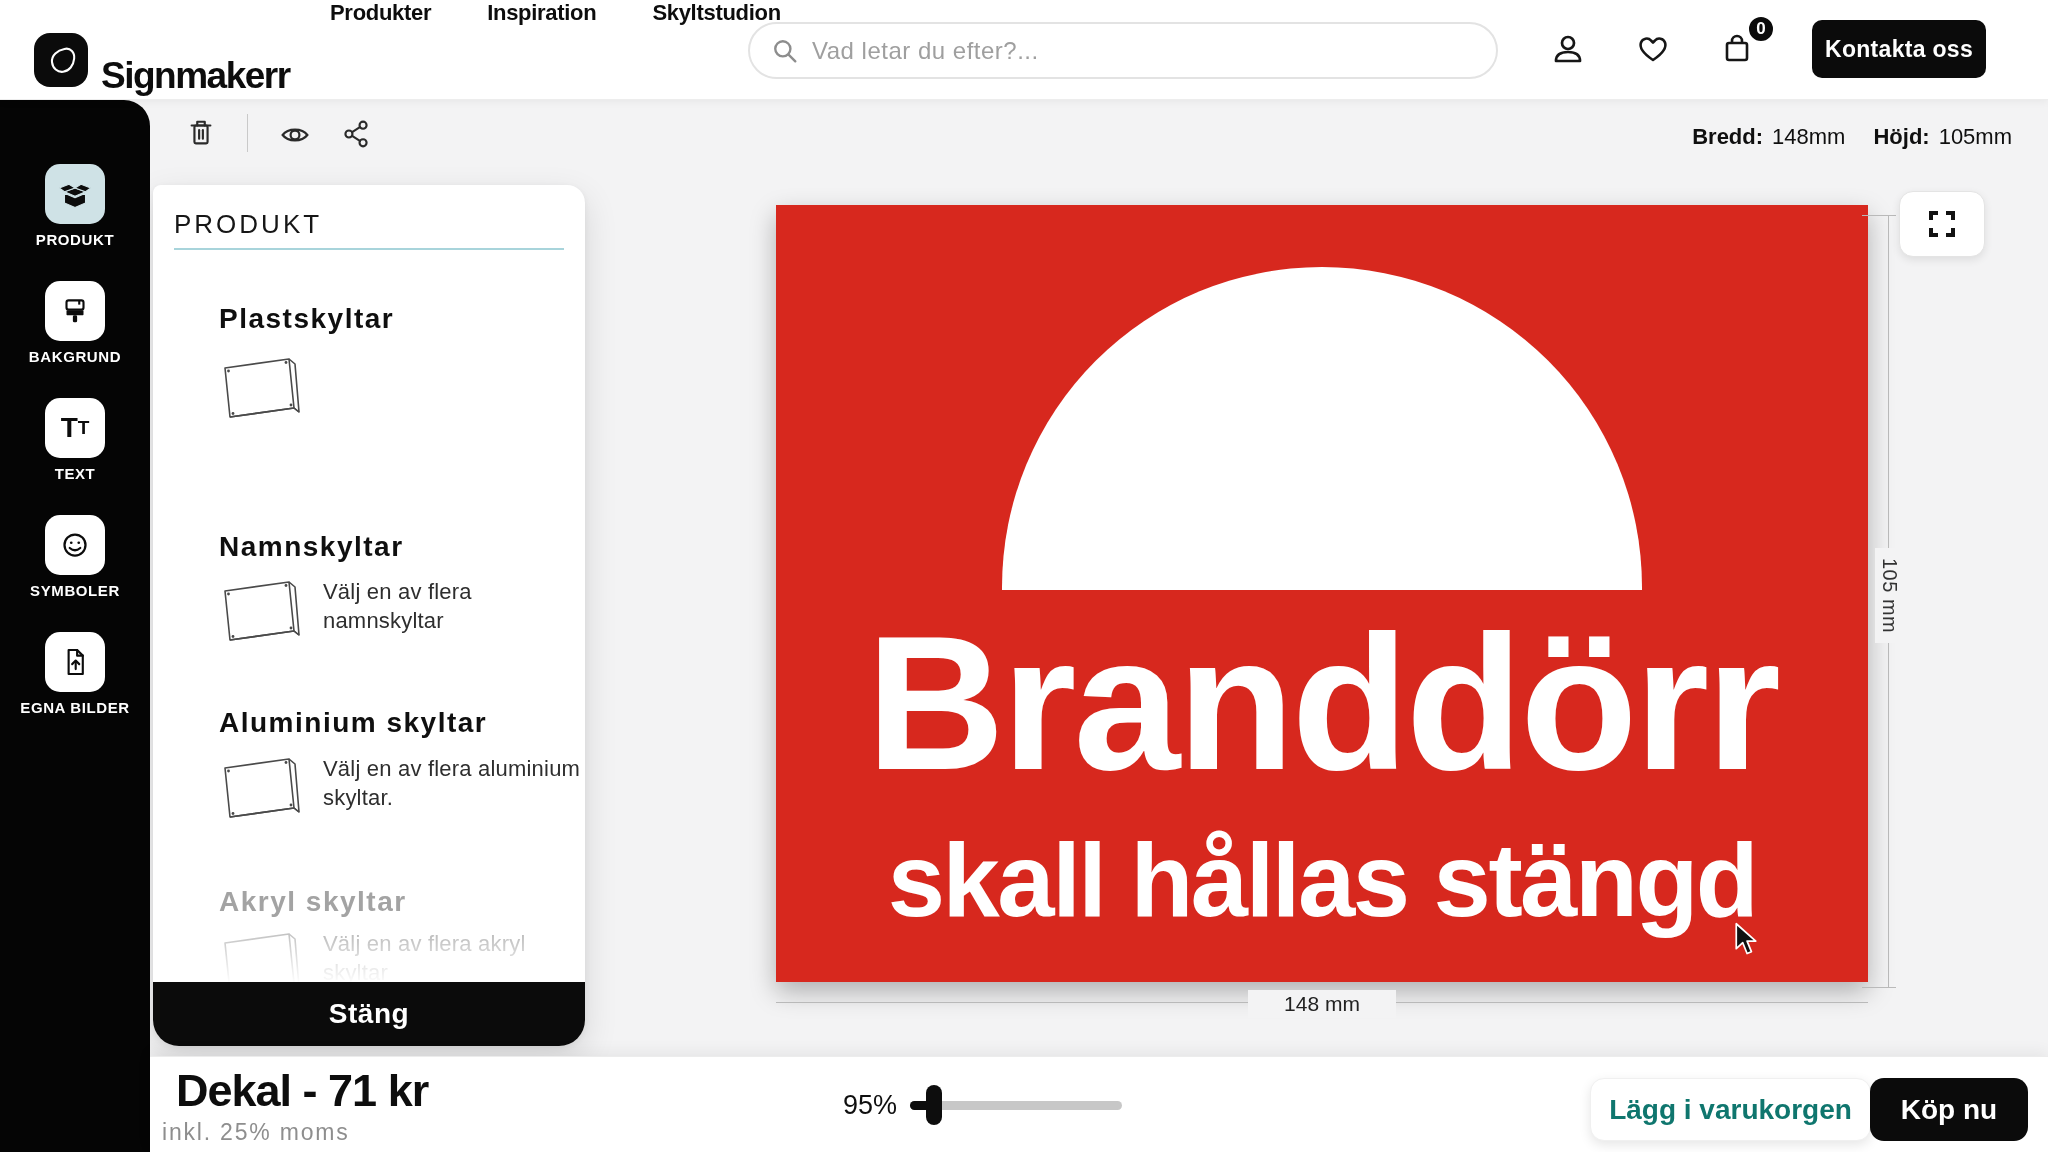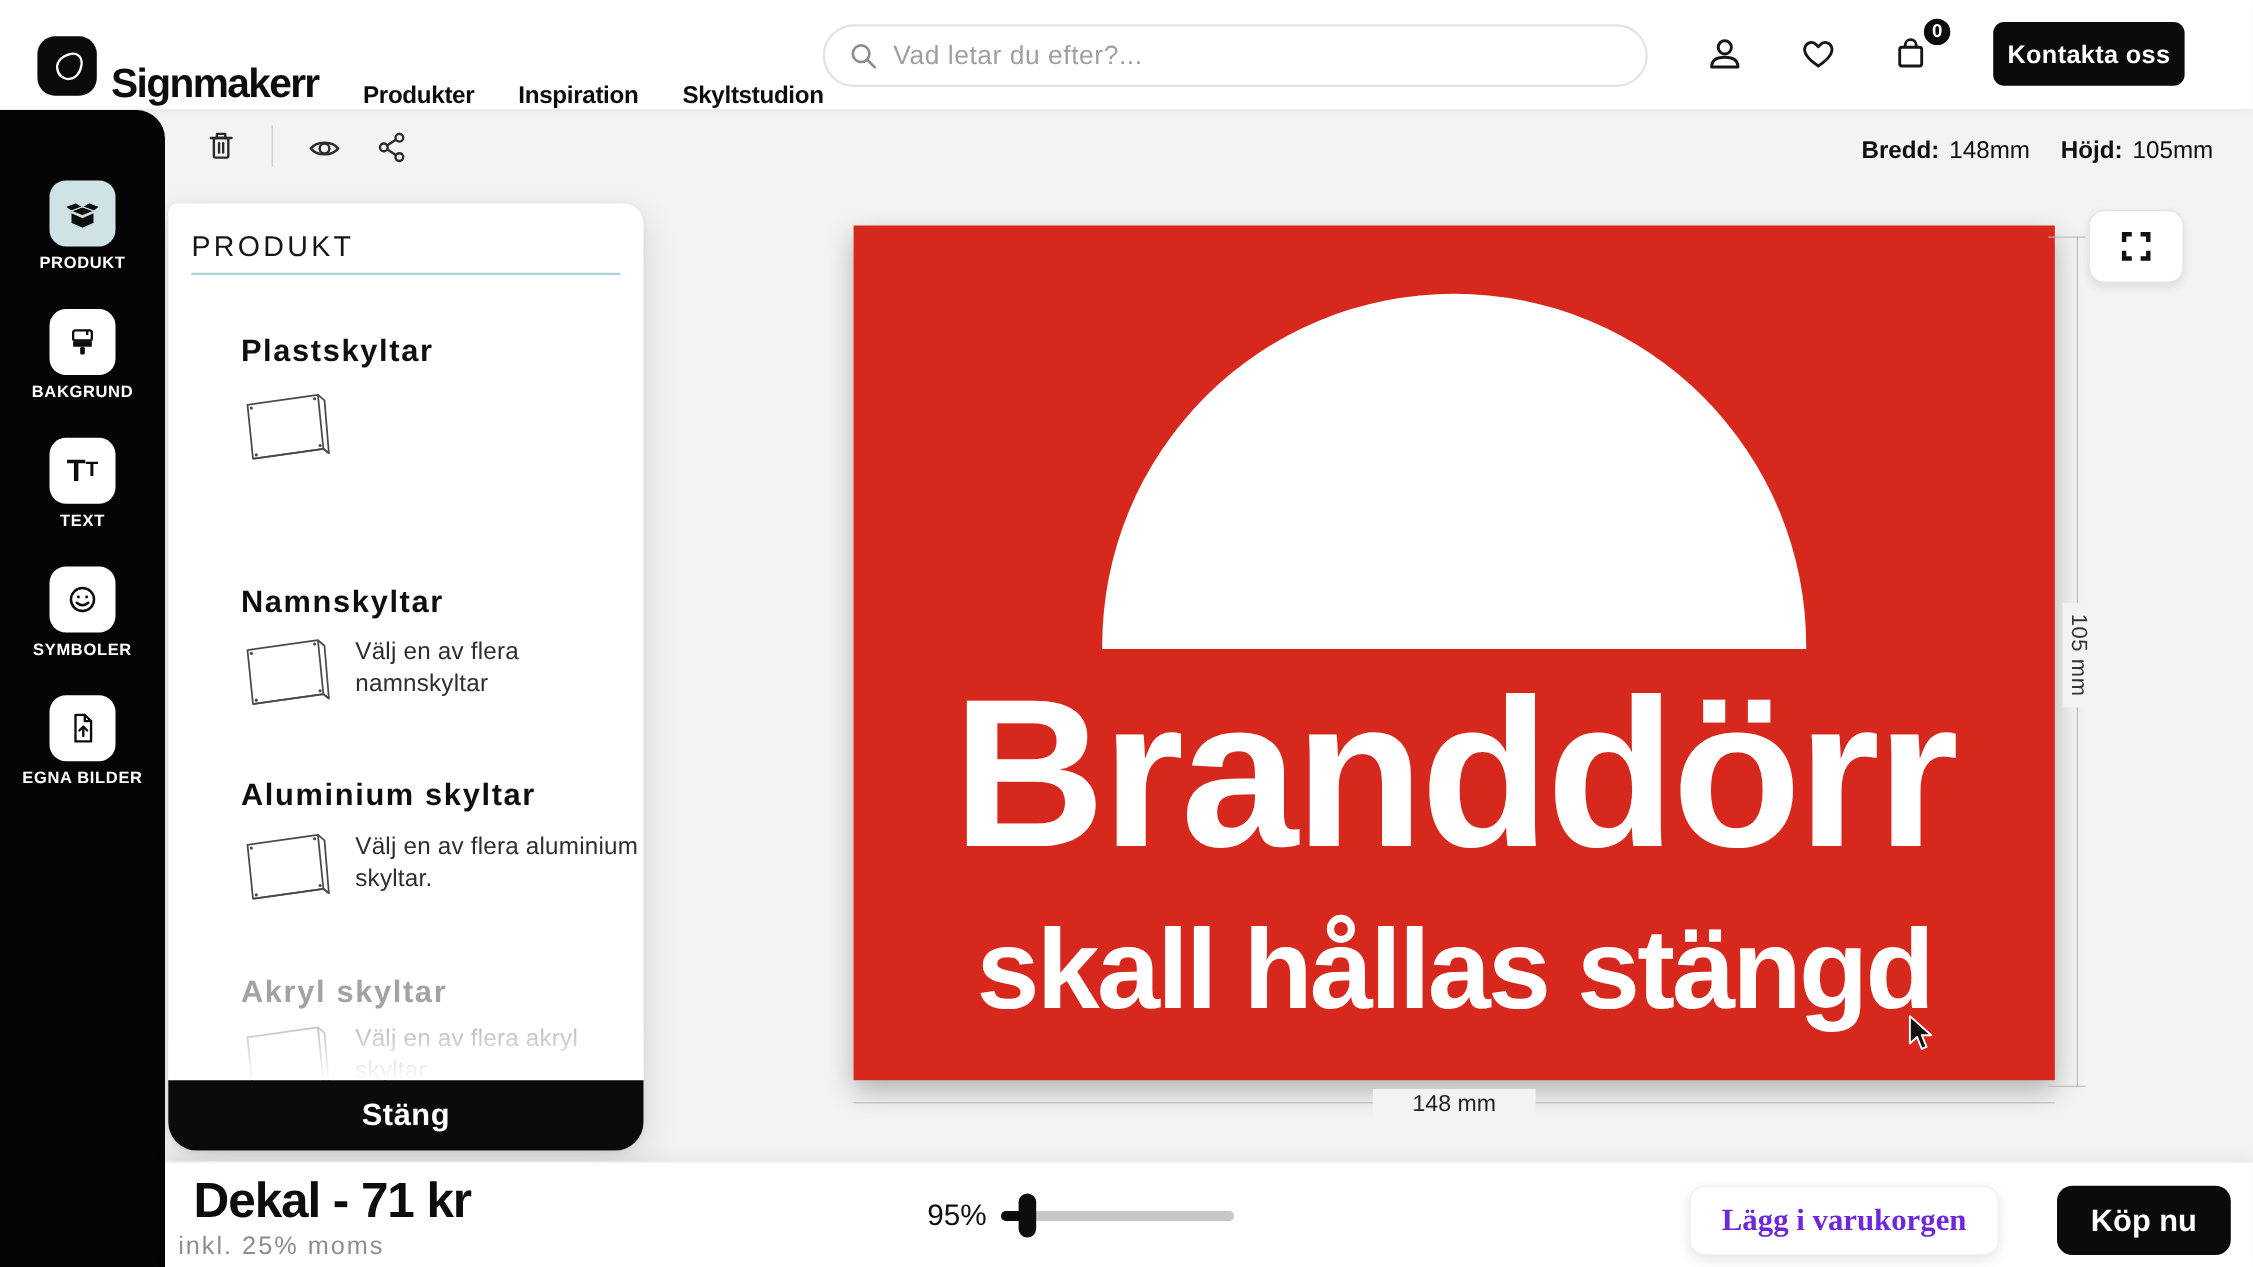--- a/index.html
+++ b/index.html
@@ -7,21 +7,21 @@
   body { font-family:"Liberation Sans", sans-serif; background:#f3f3f4; overflow:hidden; }
   #app { position:relative; width:2048px; height:1152px; background:#f3f3f4; }
   svg { display:block; }
 
   
   .navbar { position:absolute; left:0; top:0; width:2048px; height:100px; background:#fff;
             border-bottom:1px solid #ededed; box-shadow:0 2px 8px rgba(0,0,0,.05); z-index:30; }
   .logo-wrap { position:absolute; left:34px; top:23px; display:flex; align-items:center; cursor:pointer; }
   .logo-box { width:54px; height:54px; background:#0b0b0b; border-radius:16px; display:flex; align-items:center; justify-content:center; }
   .brand { margin-left:13px; font-size:37px; font-weight:800; letter-spacing:-1.5px; color:#0d0d0d;margin-top:32px; }
-  .nav-links { position:absolute; left:330px; top:0; height:100px; display:flex; align-items:flex-end; gap:40px; }
+  .nav-links { position:absolute; left:330px; top:0; height:100px; display:flex; align-items:flex-start; gap:56px; }
   .nav-link { font-size:22px; font-weight:700; letter-spacing:-0.3px; color:#0d0d0d; cursor:pointer; }
   .search { position:absolute; left:748px; top:22px; width:750px; height:57px; background:#fff;
             border:2px solid #e3e3e3; border-radius:29px; display:flex; align-items:center; padding:0 22px; gap:14px; }
   .search input { flex:1; border:none; outline:none; background:transparent; font-size:24px; color:#555;
                   font-family:"Liberation Sans", sans-serif; letter-spacing:0.5px; }
   .search input::placeholder { color:#9f9f9f; }
   .nav-icon { position:absolute; top:32px; width:34px; height:34px; color:#161616; cursor:pointer; }
   .cart-badge { position:absolute; left:1747px; top:15px; width:28px; height:28px; background:#0b0b0b; color:#fff;
                 border-radius:50%; border:2px solid #fff; font-size:17px; font-weight:700;
                 display:flex; align-items:center; justify-content:center; z-index:2; }
@@ -93,23 +93,23 @@
   
   .footer { position:absolute; left:150px; right:0; bottom:0; height:96px; background:#fff;
             border-top:1px solid #ececec; box-shadow:0 -4px 14px rgba(0,0,0,.06); z-index:25; }
   .price { position:absolute; left:26px; top:8px; font-size:45px; font-weight:700; letter-spacing:-1px; color:#0d0d0d; }
   .vat { position:absolute; left:12px; top:62px; font-size:23px; color:#8e8e8e; letter-spacing:1.8px; }
   .zoom-label { position:absolute; left:693px; top:33px; font-size:27px; color:#0f0f0f; }
   .slider { position:absolute; left:760px; top:28px; width:212px; height:40px; cursor:pointer; }
   .slider .track { position:absolute; left:0; top:16px; width:212px; height:9px; background:#c7c7c7; border-radius:5px; }
   .slider .fill  { position:absolute; left:0; top:16px; width:26px; height:9px; background:#0d0d0d; border-radius:5px; }
   .slider .thumb { position:absolute; left:16px; top:0; width:16px; height:40px; background:#0d0d0d; border-radius:8px; cursor:grab; }
-  .btn-cart { position:absolute; left:1386px; top:21px; width:281px; height:63px; background:#fff; color:#6d28d9;
+  .btn-cart { position:absolute; left:1440px; top:21px; width:281px; height:63px; background:#fff; color:#0f766e;
               border:1px solid #f0f0f0; border-radius:14px; box-shadow:0 4px 12px rgba(0,0,0,.10);
-              font-size:28px; font-weight:700; font-family:Liberation Serif, serif; cursor:pointer; }
+              font-size:28px; font-weight:700; font-family:Liberation Sans, sans-serif; cursor:pointer; }
   .btn-buy { position:absolute; left:1720px; top:21px; width:158px; height:63px; background:#0b0b0b; color:#fff;
              border:none; border-radius:14px; font-size:28px; font-weight:700; font-family:"Liberation Sans",sans-serif; cursor:pointer; }
 
   .tt-big { font-size:28px; font-weight:700; }
   .tt-small { font-size:19px; font-weight:700; }
 </style>
 </head>
 <body>
 
 <div id="app">

